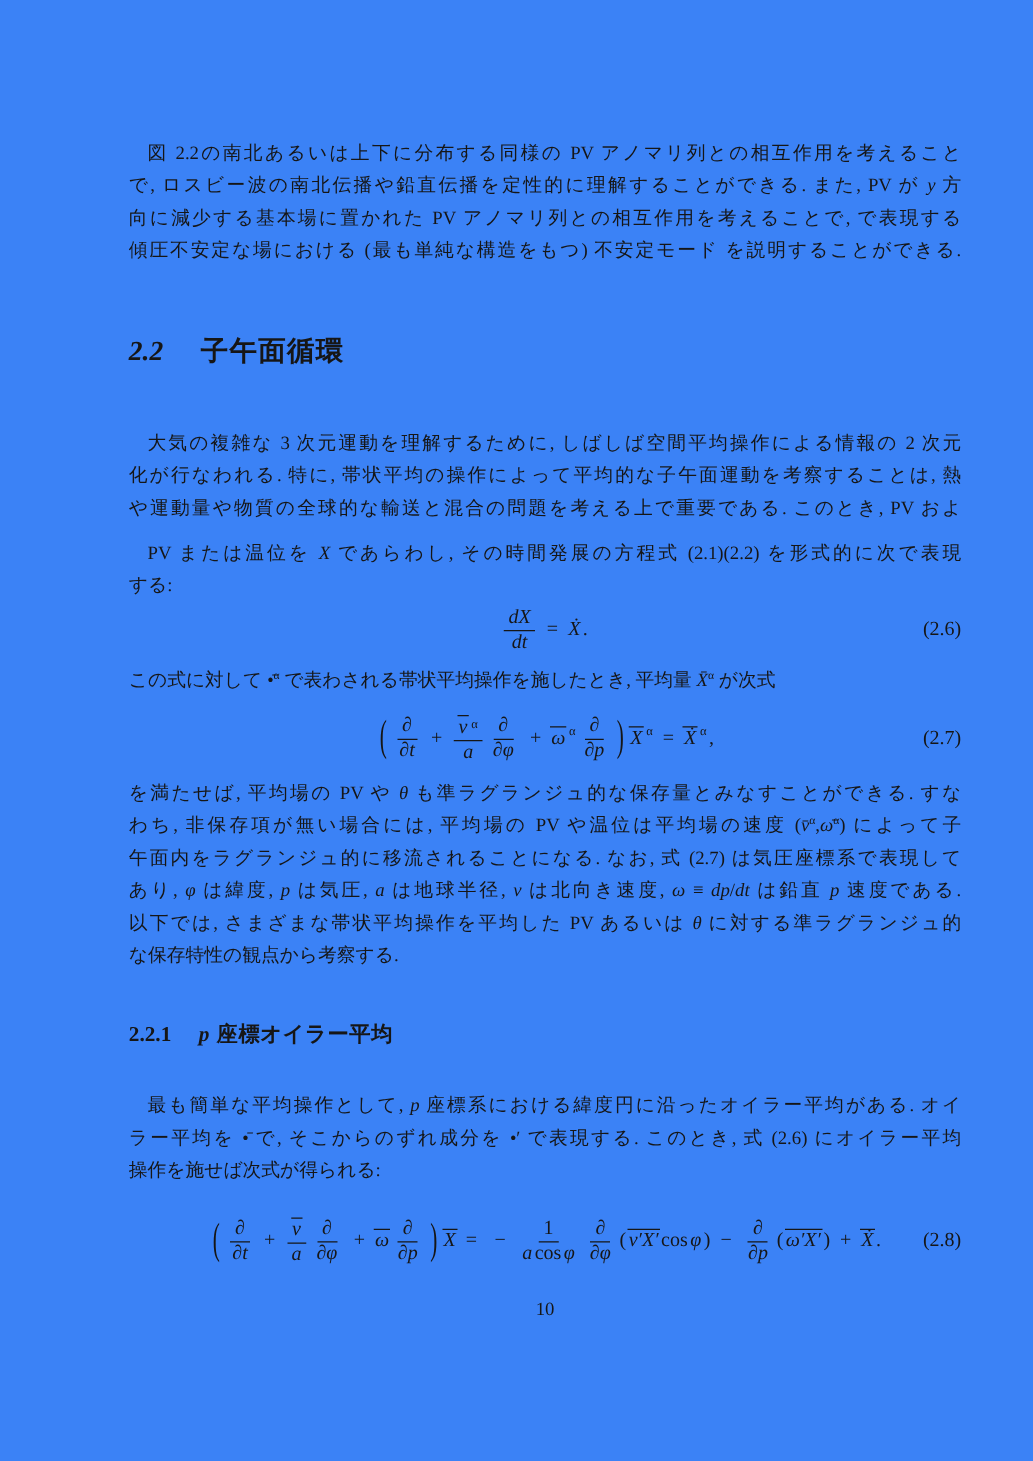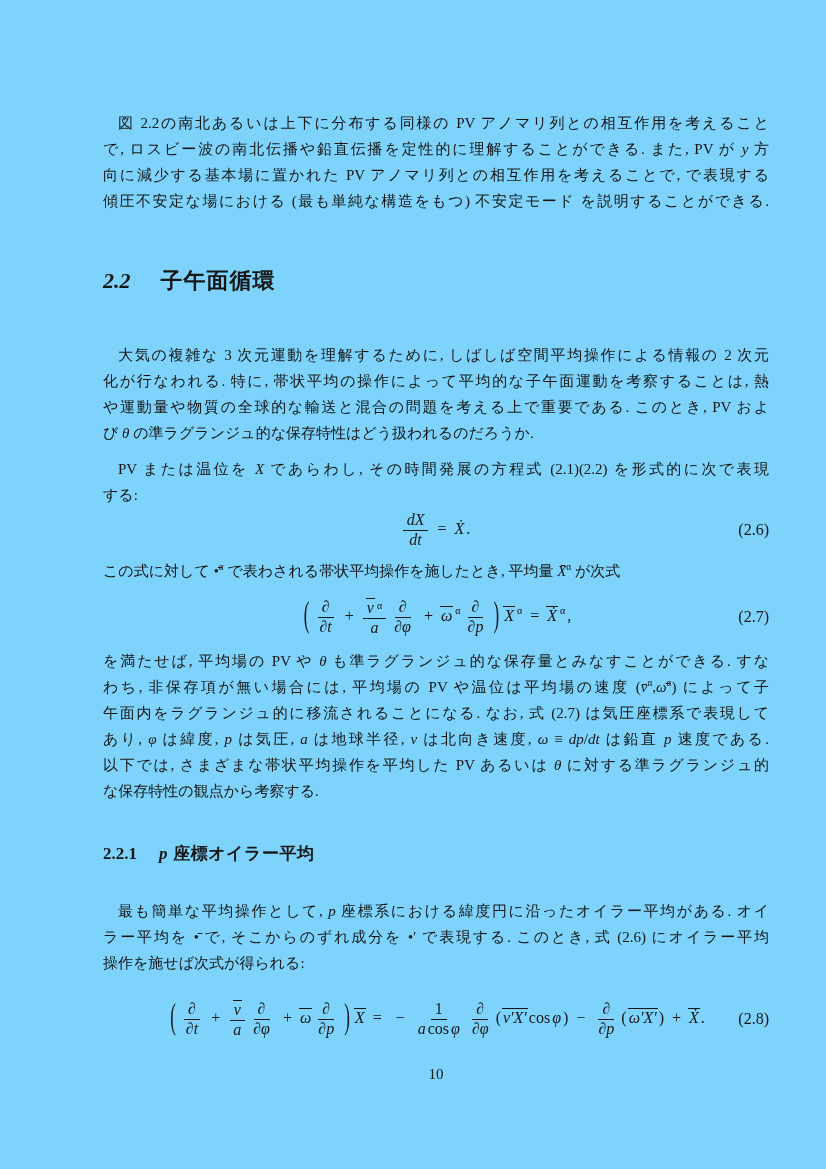--- a/index.html
+++ b/index.html
@@ -3,21 +3,21 @@
 <meta charset="utf-8">
 <style>
   html,body { margin:0; padding:0; }
   body {
     width:826px; height:1169px; background:#ffffff; color:#161616;
     font-family:"Liberation Serif","DejaVu Serif",serif;
     overflow:hidden;
   }
   .page {
     box-sizing:border-box; width:826px; height:1169px;
-    padding:110px 57px 0 103px; overflow:hidden; background:#7dd3fc;
+    padding:110px 57px 0 103px; overflow:hidden; background:#3b82f6;
   }
   
   .para { font-size:15px; }
   .line {
     line-height:26px; height:26px; overflow:hidden;
     text-align:justify; text-align-last:justify;
     white-space:nowrap;
   }
   .line.short { text-align-last:auto; }
   .para.indent .line:first-child { text-indent:1em; }
@@ -87,21 +87,20 @@
     </div>
 
   <div class="sec-heading">
     <span class="num">2.2</span><span class="title">子午面循環</span>
   </div>
 
   <div class="para p2 indent">
       <div class="line">大気の複雑な 3 次元運動を理解するために, しばしば空間平均操作による情報の 2 次元</div>
       <div class="line">化が行なわれる. 特に, 帯状平均の操作によって平均的な子午面運動を考察することは, 熱</div>
       <div class="line">や運動量や物質の全球的な輸送と混合の問題を考える上で重要である. このとき, PV およ</div>
-      <div class="line short">び <i class="mi">θ</i> の準ラグランジュ的な保存特性はどう扱われるのだろうか.</div>
     </div>
 
   <div class="para p3 indent">
       <div class="line">PV または温位を <i class="mi">X</i> であらわし, その時間発展の方程式 (2.1)(2.2) を形式的に次で表現</div>
       <div class="line short">する:</div>
     </div>
 
   <div class="equation eq26">
     <div class="eq-content"><span class="frac">
           <span class="fnum"><span class="mi mt">dX</span></span>

